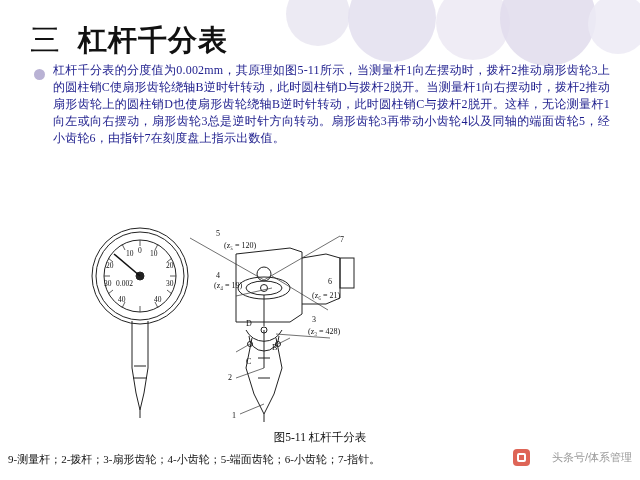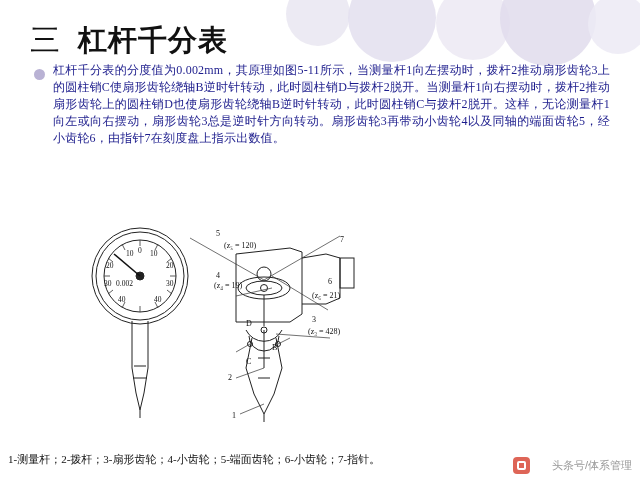--- a/index.html
+++ b/index.html
@@ -114,21 +114,21 @@
     width: 460px;
     font-family: "Liberation Serif", serif;
     font-size: 11px;
     color: #111111;
     z-index: 3;
   }
 
   .watermark {
     position: absolute;
     right: 8px;
-    bottom: 6px;
+    bottom: 14px;
     display: flex;
     align-items: center;
     gap: 22px;
     z-index: 4;
     opacity: 0.85;
   }
   .wm-logo {
     width: 17px;
     height: 17px;
     border-radius: 4px;
@@ -269,20 +269,21 @@
         <text x="126" y="50">20</text>
         <text x="64" y="68">30</text>
         <text x="126" y="68">30</text>
         <text x="78" y="84">40</text>
         <text x="114" y="84">40</text>
         <text x="76" y="68">0.002</text>
       </g>
     </svg>
   </div>
 
-  <div class="fig-legend">1-测量杆；2-拨杆；3-扇形齿轮；4-小齿轮；5-端面齿轮；6-小齿轮；7-指针。</div>
+  <div class="fig-caption">图5-11  杠杆千分表</div>
+  <div class="fig-legend">9-测量杆；2-拨杆；3-扇形齿轮；4-小齿轮；5-端面齿轮；6-小齿轮；7-指针。</div>
 
   <div class="watermark">
     <span class="wm-logo"></span>
     <span class="wm-text">头条号/体系管理</span>
   </div>
 
 </div>
 
 </body></html>

